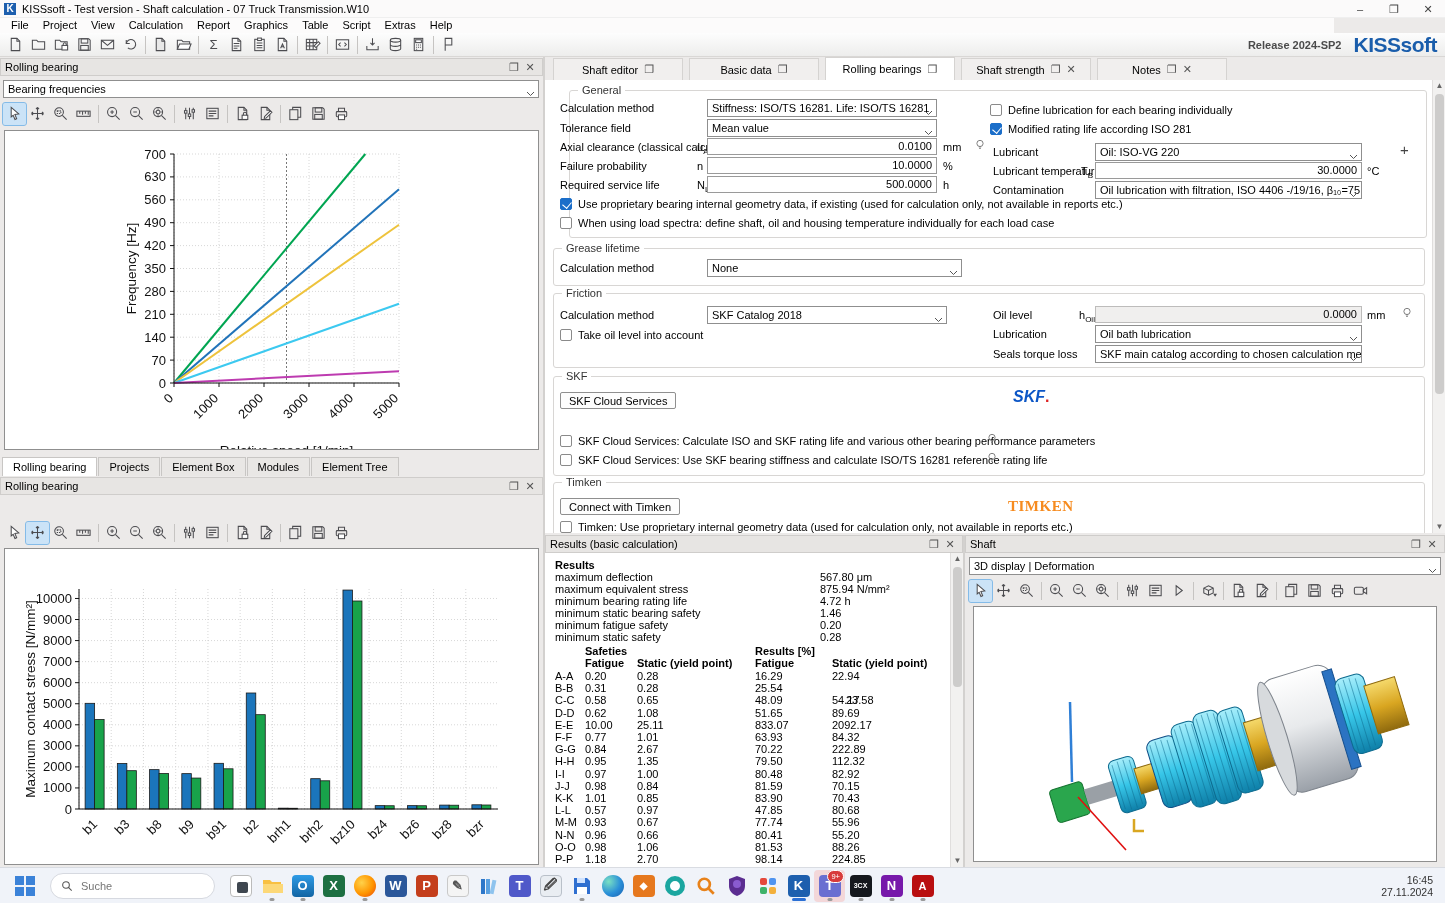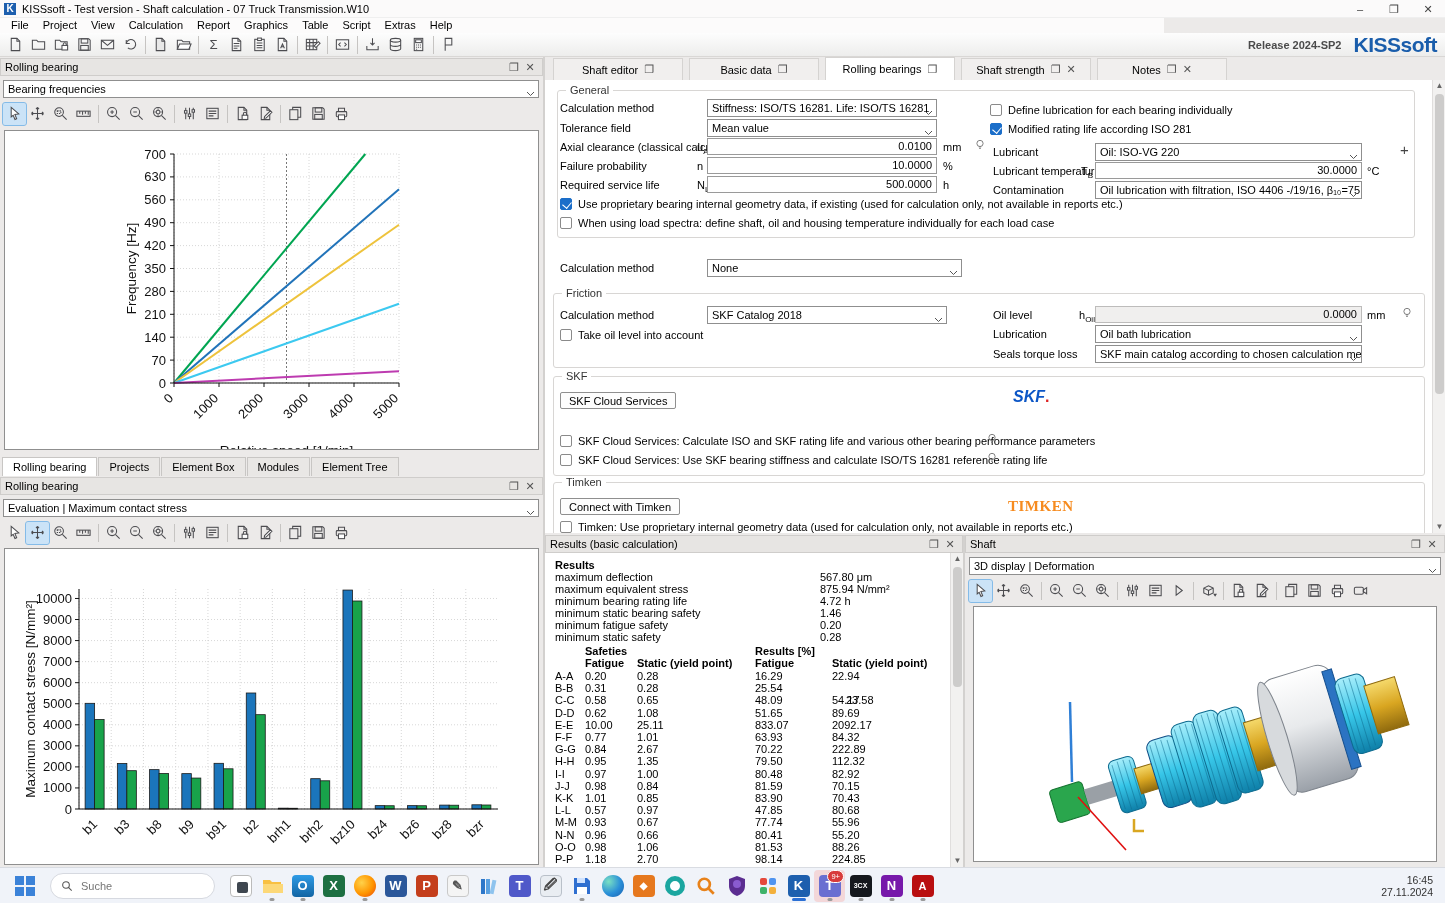--- a/index.html
+++ b/index.html
@@ -4,21 +4,21 @@
 <style>
   html,body{margin:0;padding:0;background:#9a9a9a;}
   *{box-sizing:border-box;}
   #win{position:relative;width:1445px;height:903px;background:#eceae9;font-family:"Liberation Sans",sans-serif;font-size:11px;color:#000;overflow:hidden;}
   
   .titlebar{position:absolute;left:0;top:0;width:1445px;height:18px;background:#fbfafa;display:flex;align-items:center;border-bottom:1px solid #efefef;}
   .applogo{width:12px;height:12px;background:#1d5fae;color:#fff;font-weight:bold;font-size:10px;text-align:center;line-height:12px;margin:0 6px 0 4px;}
   .wtitle{font-size:11px;}
   .wincontrols{position:absolute;right:0;top:0;height:18px;display:flex;}
   .wcbtn{width:34px;height:18px;display:flex;align-items:center;justify-content:center;color:#444;font-size:11px;}
-  .menubar{position:absolute;left:0;top:18px;width:1164px;height:15px;background:#fcfbfb;display:flex;padding-left:4px;}
+  .menubar{position:absolute;left:0;top:18px;width:1334px;height:15px;background:#fcfbfb;display:flex;padding-left:4px;}
   .menu-item{padding:0 7px;height:15px;line-height:15px;}
   .toolbar{position:absolute;left:0;top:33px;width:1445px;height:24px;background:linear-gradient(#fdfdfd,#ededec);display:flex;align-items:center;border-bottom:1px solid #d9d7d5;}
   .tbtn{width:23px;height:22px;display:flex;align-items:center;justify-content:center;border-radius:2px;}
   .tbtn.active{background:#cbe3f7;outline:1px solid #84bbe8;}
   .tsep{width:1px;height:18px;background:#c6c4c2;margin:0 3px;}
   .release{position:absolute;right:8px;top:0;height:24px;display:flex;align-items:center;gap:12px;}
   .reltxt{font-weight:bold;color:#4b4b4b;font-size:11px;}
   .kisslogo{font-weight:bold;font-size:21px;color:#1a5dab;letter-spacing:-0.5px;}
   
   .phead{position:absolute;height:18px;background:#e7e5e3;border:1px solid #cfcdcb;display:flex;align-items:center;padding:0 4px;}
@@ -409,26 +409,20 @@
       <div class="ltab">Projects</div>
       <div class="ltab">Element Box</div>
       <div class="ltab">Modules</div>
       <div class="ltab">Element Tree</div>
     </div>
 
   <div class="phead" style="left:0;top:477px;width:543px;">
     <span class="ptitle">Rolling bearing</span>
     <span class="phicon">❐</span>
     <span class="phicon">✕</span>
-  </div>
-  <div class="combo" style="left:3px;top:499px;width:536px;">
-    <span>Evaluation | Maximum contact stress</span>
-    <span class="chev"><svg width="9" height="6">
-          <path d="M1 1 L4.5 4.5 L8 1" stroke="#555" fill="none"></path>
-        </svg></span>
   </div>
   <div class="ptoolbar" id="ptb2" style="left:3px;top:520px;">
       <span class="tbtn">
         <svg viewBox="0 0 18 18" width="17" height="17" fill="none" stroke="#4c4c50" stroke-width="1.1">
           <path d="M5.5 2.5 L13.5 9.5 L9.4 10 L11.3 14.6 L9.5 15.4 L7.6 10.9 L5.5 12.6 Z" fill="#fff"></path>
         </svg>
       </span>
       <span class="tbtn active">
         <svg viewBox="0 0 18 18" width="17" height="17" fill="none" stroke="#4c4c50" stroke-width="1.1">
           <path d="M9 2.5 L9 15.5 M2.5 9 L15.5 9 M9 2.5 L7.4 4.3 M9 2.5 L10.6 4.3 M9 15.5 L7.4 13.7 M9 15.5 L10.6 13.7 M2.5 9 L4.3 7.4 M2.5 9 L4.3 10.6 M15.5 9 L13.7 7.4 M15.5 9 L13.7 10.6"></path>
@@ -633,21 +627,21 @@
       </div>
       <div class="tab">
         <span>Notes</span>
         <span class="tabx">❐</span>
         <span class="tabx">✕</span>
       </div>
     </div>
 
   <div class="formpane">
 
-    <div class="grp" style="left:12px;top:10px;width:858px;height:148px;">
+    <div class="grp" style="left:24px;top:10px;width:858px;height:148px;">
       <span class="grplabel">General</span>
     </div>
     <span class="lbl" style="left:15px;top:22px;">Calculation method</span>
     <div class="combo" style="left:162px;top:19px;width:230px;">
         <span>Stiffness: ISO/TS 16281. Life: ISO/TS 16281</span>
         <span class="chev"><svg width="9" height="6">
             <path d="M1 1 L4.5 4.5 L8 1" stroke="#555" fill="none"></path>
           </svg></span>
       </div>
     <span class="lbl" style="left:15px;top:42px;">Tolerance field</span>
@@ -702,20 +696,23 @@
     <div class="input" style="left:550px;top:82px;width:267px;">30.0000</div>
     <span class="unit" style="left:822px;top:85px;">°C</span>
     <span class="lbl" style="left:448px;top:104px;">Contamination</span>
     <div class="combo" style="left:550px;top:101px;width:267px;">
         <span>Oil lubrication with filtration, ISO 4406 -/19/16, β₁₀=75</span>
         <span class="chev"><svg width="9" height="6">
             <path d="M1 1 L4.5 4.5 L8 1" stroke="#555" fill="none"></path>
           </svg></span>
       </div>
 
+    <div class="grp" style="left:8px;top:168px;width:872px;height:38px;">
+      <span class="grplabel">Grease lifetime</span>
+    </div>
     <span class="lbl" style="left:15px;top:182px;">Calculation method</span>
     <div class="combo" style="left:162px;top:179px;width:255px;">
         <span>None</span>
         <span class="chev"><svg width="9" height="6">
             <path d="M1 1 L4.5 4.5 L8 1" stroke="#555" fill="none"></path>
           </svg></span>
       </div>
 
     <div class="grp" style="left:8px;top:213px;width:872px;height:75px;">
       <span class="grplabel">Friction</span>

